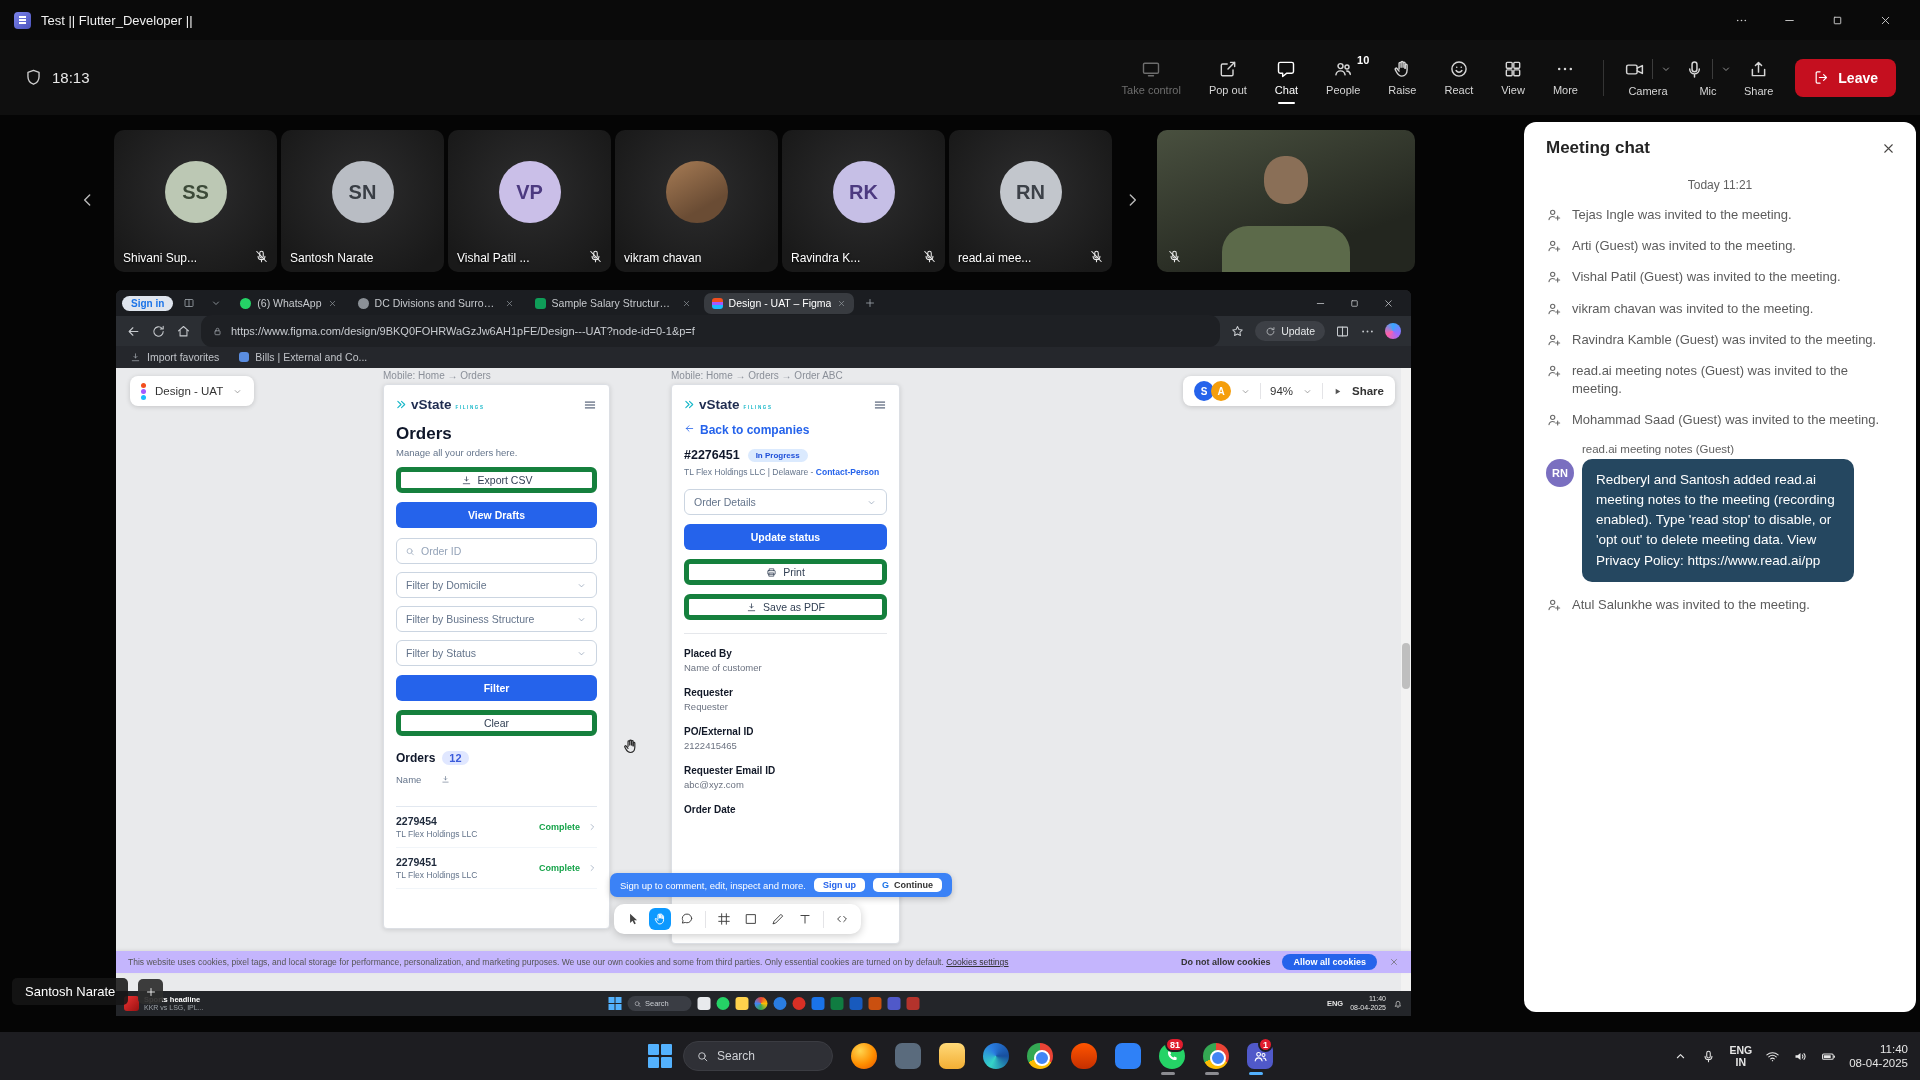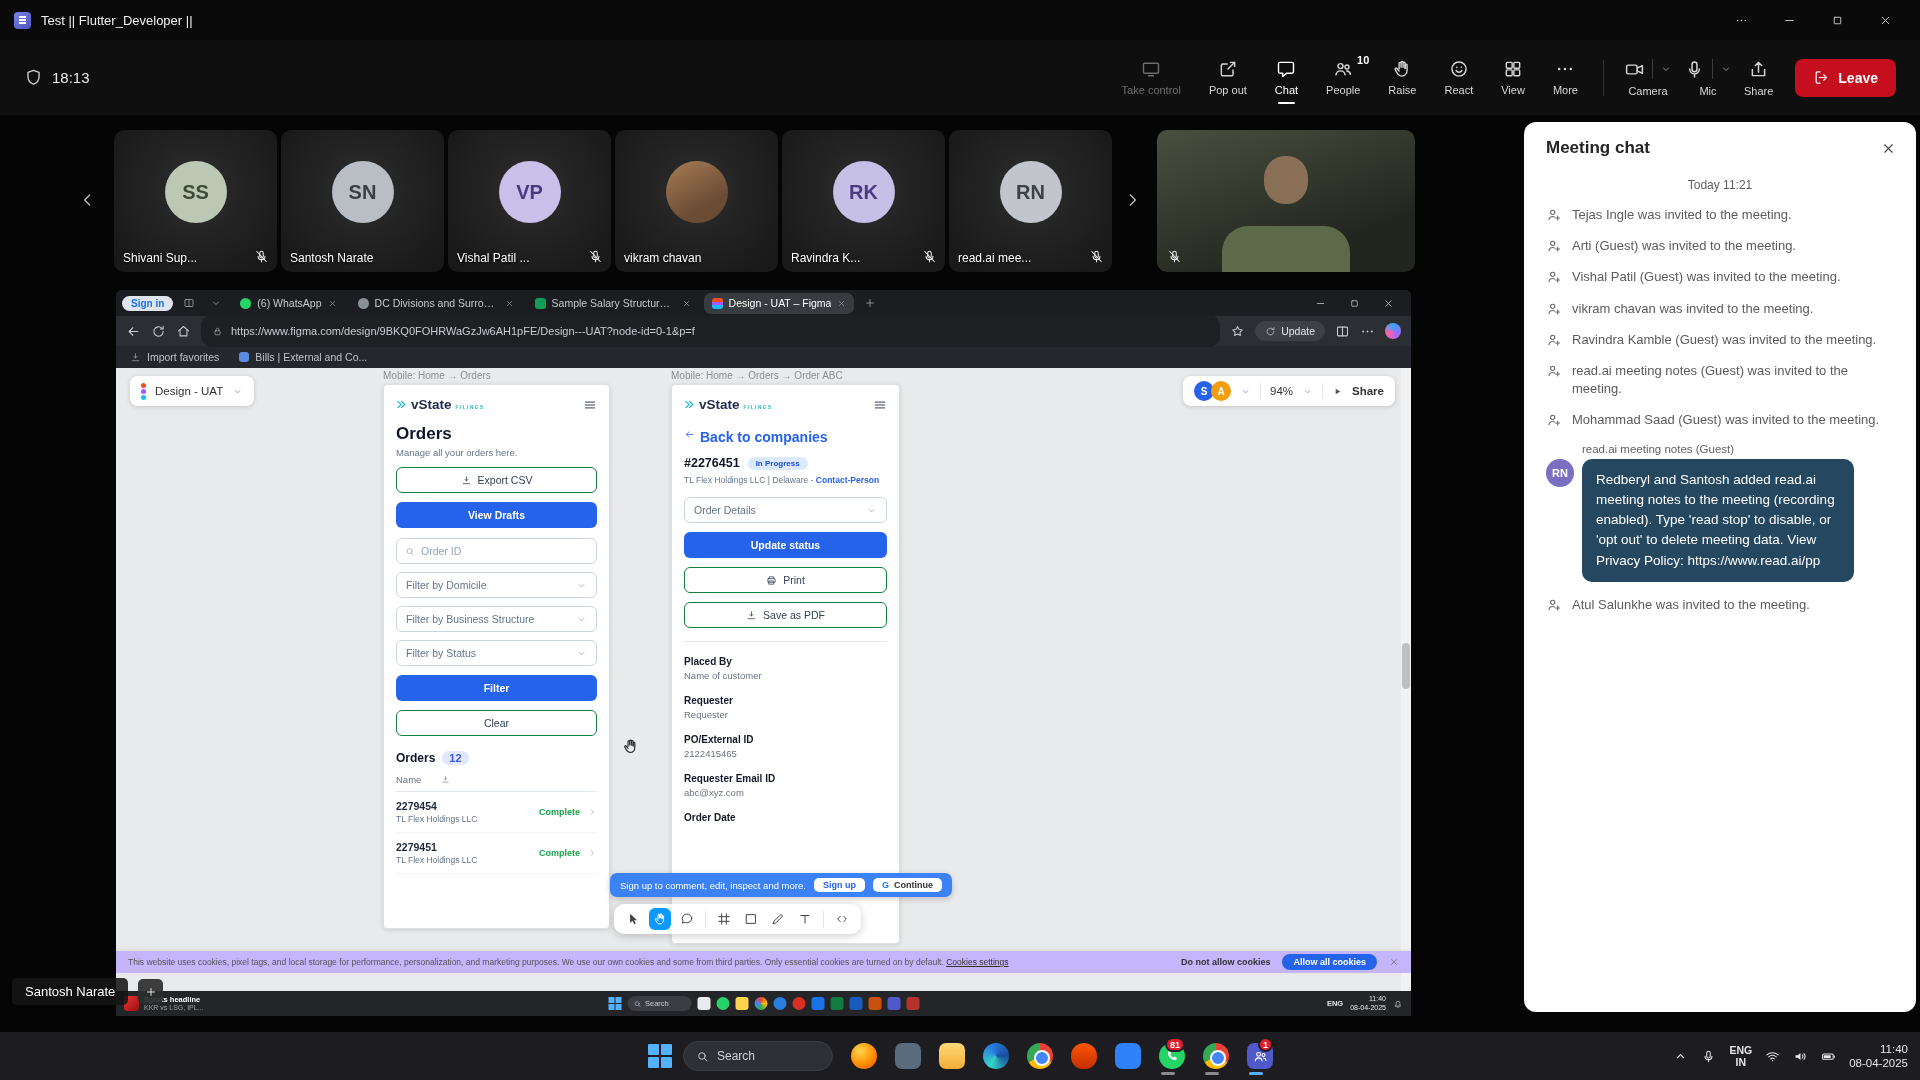--- a/index.html
+++ b/index.html
@@ -87,40 +87,40 @@
 .ph-head{display:flex;justify-content:space-between;align-items:center}
 .vs{display:flex;align-items:center;gap:4px}
 .vs svg{width:11px;height:11px;color:#16b7c8;stroke-width:2.4}
 .vs .vn{font-size:13.5px;font-weight:800;color:#1e2b4f}
 .vs .vf{font-size:4.5px;letter-spacing:1.6px;color:#16b7c8;font-weight:700;margin-top:6px}
 .hamb{color:#33415c}.hamb svg{width:14px;height:14px}
 .p-title{font-size:17px;font-weight:800;color:#0f172a;margin-top:12px}
 .p-sub{font-size:9.5px;color:#64748b;margin-top:3px}
 .p-btn{height:26px;border-radius:6px;display:flex;align-items:center;justify-content:center;gap:6px;font-size:10.5px;margin-top:9px;cursor:pointer;flex:none}
 .p-btn svg{width:11px;height:11px}
-.p-btn.outline{border:1px solid #15803d;color:#334155;background:#fff}
+.p-btn.outline{border:5px solid #15803d;color:#334155;background:#fff}
 .p-btn.blue{background:#2563eb;color:#fff;font-weight:700;border:none}
 .p-input{height:26px;border:1px solid #cbd5e1;border-radius:6px;display:flex;align-items:center;gap:6px;padding:0 8px;margin-top:10px;color:#94a3b8;flex:none}
 .p-input svg{width:11px;height:11px}
 .p-input input{border:none;outline:none;font-size:10.5px;width:100%;color:#334155;background:transparent;font-family:inherit}
 .p-input input::placeholder{color:#94a3b8}
 .p-select{height:26px;border:1px solid #cbd5e1;border-radius:6px;display:flex;align-items:center;justify-content:space-between;padding:0 9px;margin-top:8px;font-size:10.5px;color:#64748b;cursor:pointer;flex:none}
 .p-select svg{width:11px;height:11px;color:#94a3b8}
 .orders-row{display:flex;align-items:center;gap:7px;margin-top:15px}
 .o-title{font-size:12px;font-weight:800;color:#0f172a}
 .o-badge{font-size:11px;background:#e0e7ff;color:#3b5bdb;padding:1px 7px;border-radius:999px;font-weight:700}
-.thead{display:flex;align-items:center;gap:20px;margin-top:9px;padding-bottom:6px;border-bottom:1px solid #e2e8f0;font-size:9.5px;color:#64748b}
+.thead{display:flex;align-items:center;gap:20px;margin-top:9px;padding-bottom:21px;border-bottom:1px solid #e2e8f0;font-size:9.5px;color:#64748b}
 .thead svg{width:9px;height:9px}
 .prow{display:flex;align-items:center;justify-content:space-between;padding:8px 0;border-bottom:1px solid #f1f5f9;cursor:pointer}
 .r-id{font-size:10.5px;font-weight:700;color:#1e293b}
 .r-co{font-size:8.5px;color:#64748b;margin-top:2px}
 .r-right{display:flex;align-items:center;gap:7px}
 .r-st{font-size:9px;color:#16a34a;font-weight:700}
 .prow svg{width:10px;height:10px;color:#94a3b8}
-.back-link{display:flex;gap:5px;align-items:flex-start;color:#2563eb;font-size:14px;margin-top:17px;font-weight:600;cursor:pointer}
+.back-link{display:flex;gap:5px;align-items:flex-start;color:#2563eb;font-size:12px;margin-top:11px;font-weight:600;cursor:pointer}
 .back-link svg{width:11px;height:11px}
 .ord-line{display:flex;gap:8px;align-items:center;margin-top:11px}
 .ord-id{font-size:12.5px;font-weight:800;color:#0f172a}
 .st-badge{font-size:8px;color:#1d4ed8;background:#dbeafe;padding:2px 8px;border-radius:999px;font-weight:700}
 .co-line{font-size:8.5px;color:#64748b;margin-top:5px}
 .co-line .lnk{color:#2563eb;font-weight:600;cursor:pointer}
 .pdivider{height:1px;background:#e5e7eb;margin-top:13px;flex:none}
 .f-label{font-size:10px;font-weight:700;color:#111827;margin-top:14px}
 .f-val{font-size:9.5px;color:#6b7280;margin-top:3px}
 .fg-pill{position:absolute;background:#fff;border-radius:8px;box-shadow:0 1px 5px rgba(0,0,0,.16);display:flex;align-items:center;gap:9px;padding:0 11px;height:30px;font-size:11.5px;color:#333;z-index:20}

